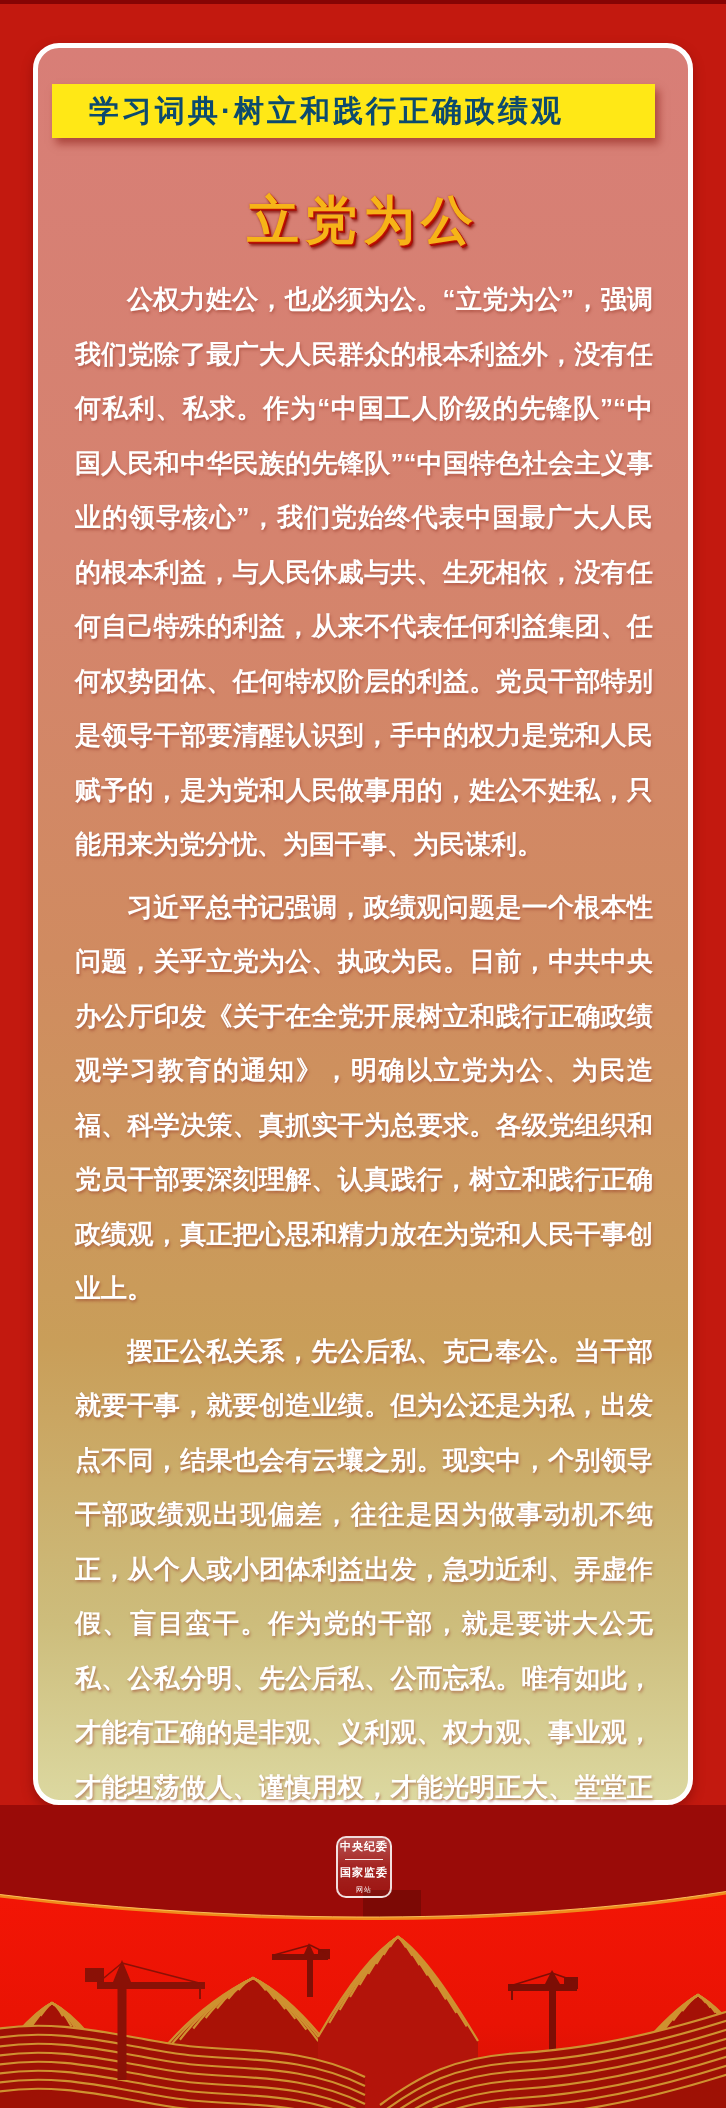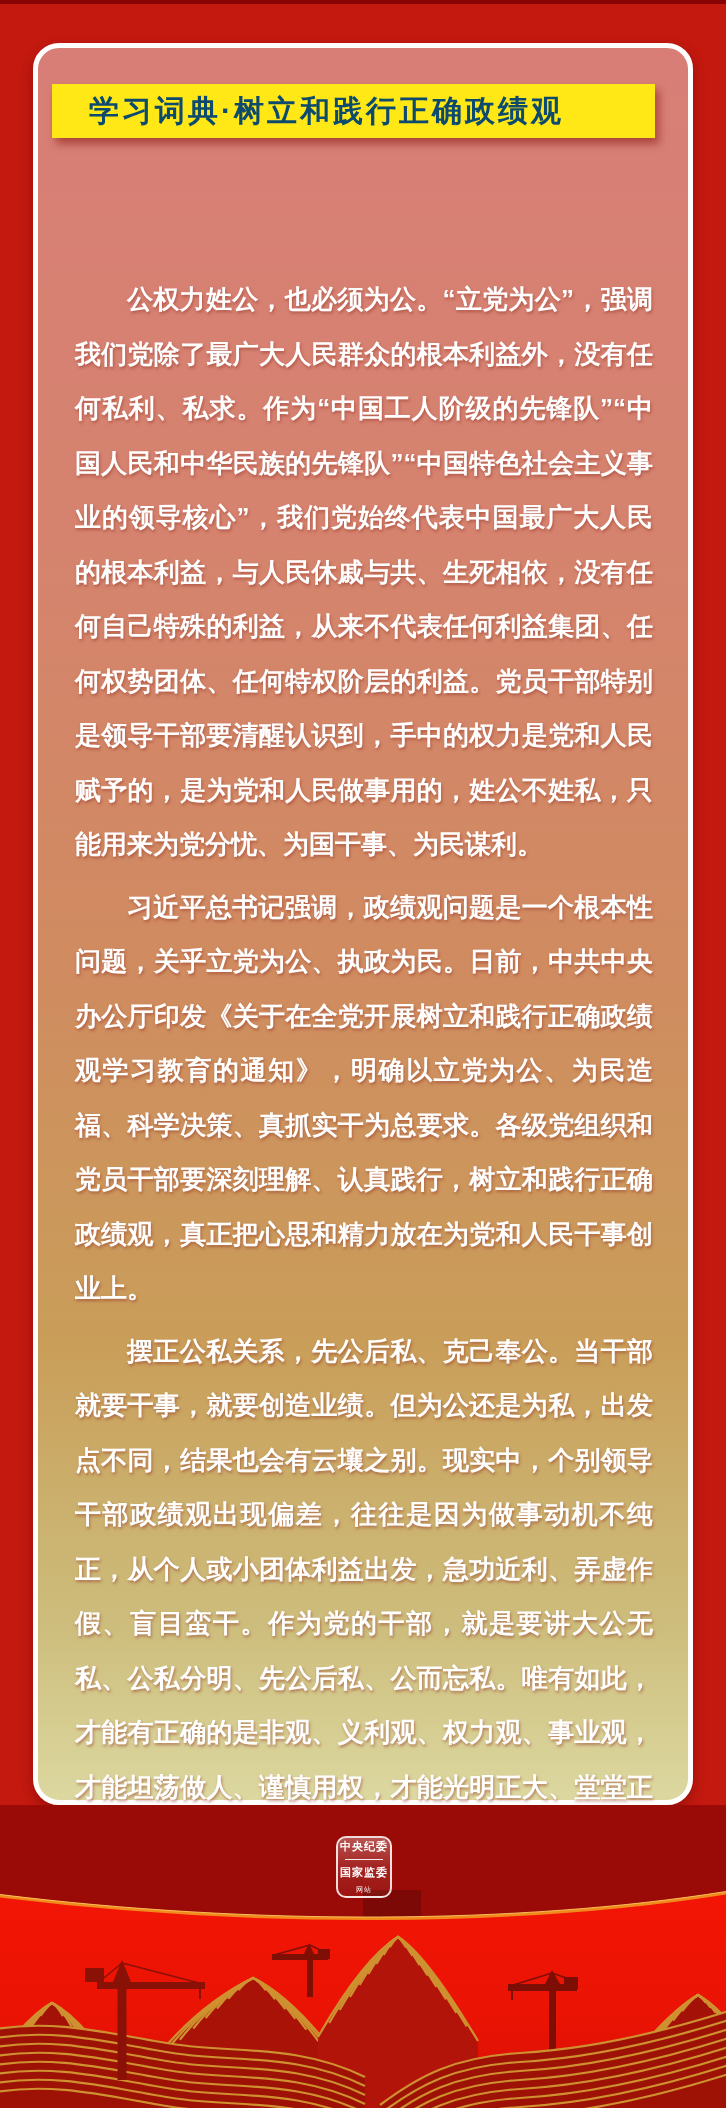--- a/index.html
+++ b/index.html
@@ -71,20 +71,21 @@
 </style>
 </head>
 <body>
 
 <div class="top-strip"></div>
 
 <div class="card">
   <div class="banner">
     <span>学习词典·树立和践行正确政绩观</span>
   </div>
+  <div class="card-title">立党为公</div>
   <div class="article">
     <p>公权力姓公，也必须为公。“立党为公”，强调我们党除了最广大人民群众的根本利益外，没有任何私利、私求。作为“中国工人阶级的先锋队”“中国人民和中华民族的先锋队”“中国特色社会主义事业的领导核心”，我们党始终代表中国最广大人民的根本利益，与人民休戚与共、生死相依，没有任何自己特殊的利益，从来不代表任何利益集团、任何权势团体、任何特权阶层的利益。党员干部特别是领导干部要清醒认识到，手中的权力是党和人民赋予的，是为党和人民做事用的，姓公不姓私，只能用来为党分忧、为国干事、为民谋利。</p>
     <p>习近平总书记强调，政绩观问题是一个根本性问题，关乎立党为公、执政为民。日前，中共中央办公厅印发《关于在全党开展树立和践行正确政绩观学习教育的通知》，明确以立党为公、为民造福、科学决策、真抓实干为总要求。各级党组织和党员干部要深刻理解、认真践行，树立和践行正确政绩观，真正把心思和精力放在为党和人民干事创业上。</p>
     <p>摆正公私关系，先公后私、克己奉公。当干部就要干事，就要创造业绩。但为公还是为私，出发点不同，结果也会有云壤之别。现实中，个别领导干部政绩观出现偏差，往往是因为做事动机不纯正，从个人或小团体利益出发，急功近利、弄虚作假、盲目蛮干。作为党的干部，就是要讲大公无私、公私分明、先公后私、公而忘私。唯有如此，才能有正确的是非观、义利观、权力观、事业观，才能坦荡做人、谨慎用权，才能光明正大、堂堂正正。</p>
   </div>
 </div>
 
 <svg class="footer-svg" viewBox="0 0 726 303">
   <defs>
     <linearGradient id="redGrad" x1="0" y1="0" x2="0" y2="1">

